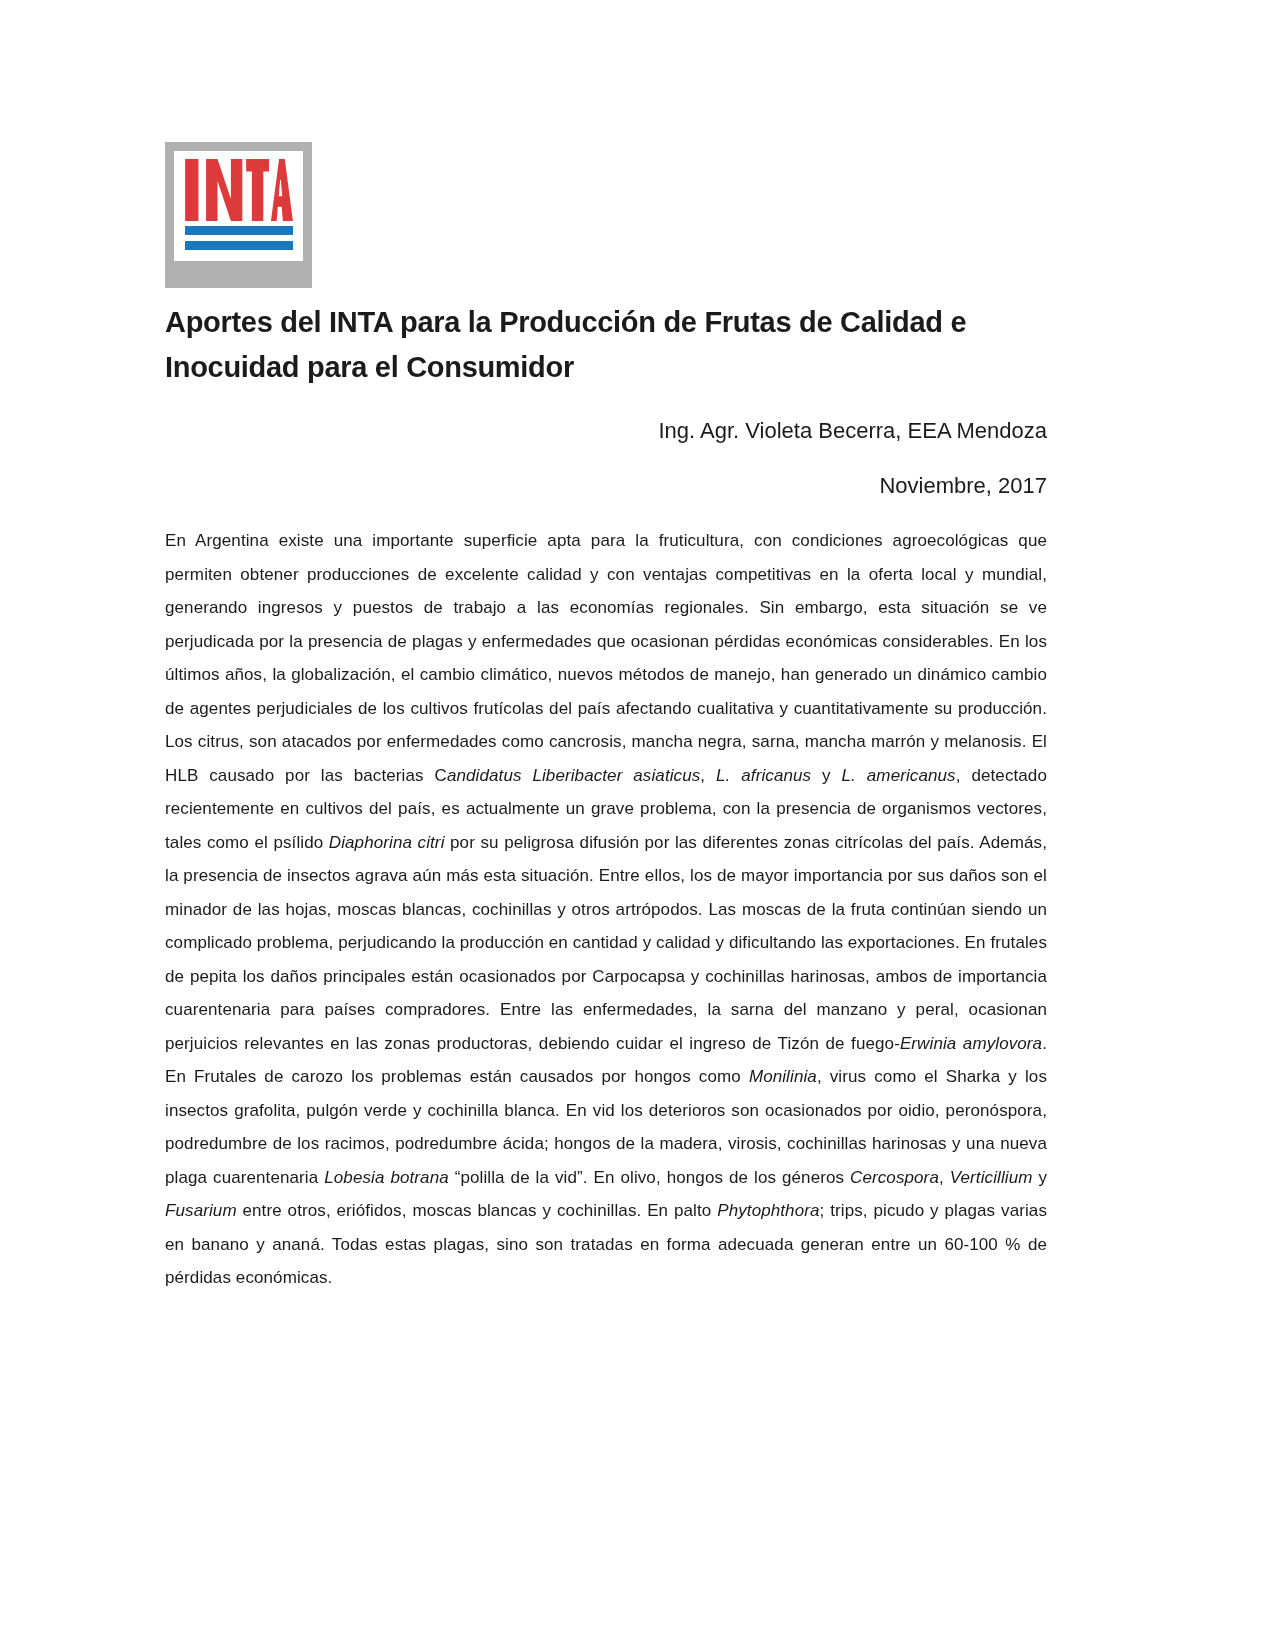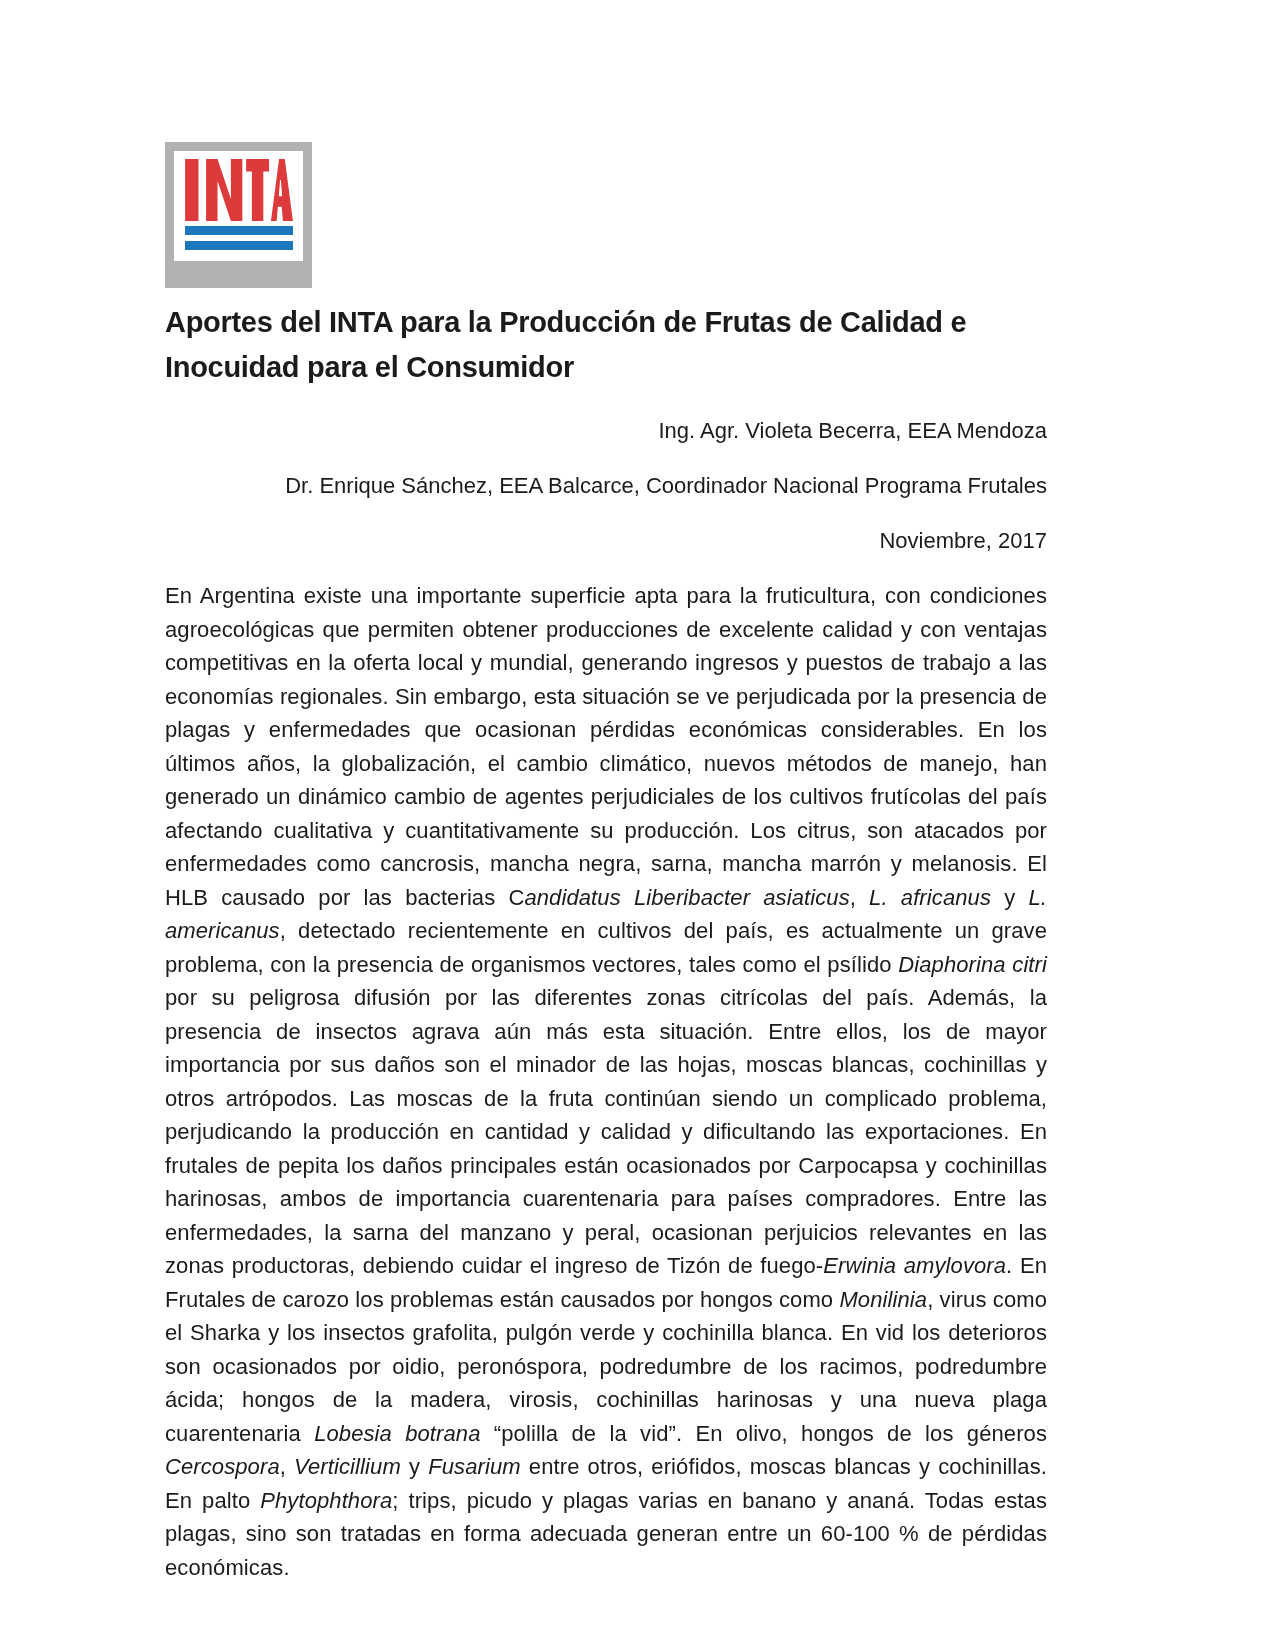--- a/index.html
+++ b/index.html
@@ -51,21 +51,21 @@
     text-align: right;
     font-size: 22px;
     line-height: 33px;
     margin-bottom: 22px;
   }
   .byline.date {
     font-weight: normal;
   }
   
   .body-paragraph {
-    font-size: 22px;
+    font-size: 17px;
     line-height: 33.5px;
     text-align: justify;
     letter-spacing: 0.1px;
   }
   .body-paragraph i { font-style: italic; }
 </style>
 </head>
 <body>
 
 <div class="page">
@@ -88,18 +88,17 @@
       <div class="logo-bars">
         <div class="logo-bar" style="background: rgb(27, 120, 189);"></div>
         <div class="logo-bar" style="background: rgb(27, 120, 189);"></div>
       </div>
     </div>
   </div>
 
   <h1 class="doc-title">Aportes del INTA para la Producción de Frutas de Calidad e Inocuidad para el Consumidor</h1>
 
   <p class="byline">Ing. Agr. Violeta Becerra, EEA Mendoza</p>
-  <p class="byline">Dr. Enrique Sánchez, EEA Balcarce, Coordinador Nacional Programa Frutales</p>
   <p class="byline date">Noviembre, 2017</p>
 
   <p class="body-paragraph"><span>En Argentina existe una importante superficie apta para la fruticultura, con condiciones agroecológicas que permiten obtener producciones de excelente calidad y con ventajas competitivas en la oferta local y mundial, generando ingresos y puestos de trabajo a las economías regionales. Sin embargo, esta situación se ve perjudicada por la presencia de plagas y enfermedades que ocasionan pérdidas económicas considerables. En los últimos años, la globalización, el cambio climático, nuevos métodos de manejo, han generado un dinámico cambio de agentes perjudiciales de los cultivos frutícolas del país afectando cualitativa y cuantitativamente su producción. Los citrus, son atacados por enfermedades como cancrosis, mancha negra, sarna, mancha marrón y melanosis. El HLB causado por las bacterias C</span><i>andidatus Liberibacter asiaticus</i><span>, </span><i>L. africanus</i><span> y </span><i>L. americanus</i><span>, detectado recientemente en cultivos del país, es actualmente un grave problema, con la presencia de organismos vectores, tales como el psílido </span><i>Diaphorina citri</i><span> por su peligrosa difusión por las diferentes zonas citrícolas del país. Además, la presencia de insectos agrava aún más esta situación. Entre ellos, los de mayor importancia por sus daños son el minador de las hojas, moscas blancas, cochinillas y otros artrópodos. Las moscas de la fruta continúan siendo un complicado problema, perjudicando la producción en cantidad y calidad y dificultando las exportaciones. En frutales de pepita los daños principales están ocasionados por Carpocapsa y cochinillas harinosas, ambos de importancia cuarentenaria para países compradores. Entre las enfermedades, la sarna del manzano y peral, ocasionan perjuicios relevantes en las zonas productoras, debiendo cuidar el ingreso de Tizón de fuego-</span><i>Erwinia amylovora</i><span>. En Frutales de carozo los problemas están causados por hongos como </span><i>Monilinia</i><span>, virus como el Sharka y los insectos grafolita, pulgón verde y cochinilla blanca. En vid los deterioros son ocasionados por oidio, peronóspora, podredumbre de los racimos, podredumbre ácida; hongos de la madera, virosis, cochinillas harinosas y una nueva plaga cuarentenaria </span><i>Lobesia botrana</i><span> “polilla de la vid”. En olivo, hongos de los géneros </span><i>Cercospora</i><span>, </span><i>Verticillium</i><span> y </span><i>Fusarium</i><span> entre otros, eriófidos, moscas blancas y cochinillas. En palto </span><i>Phytophthora</i><span>; trips, picudo y plagas varias en banano y ananá. Todas estas plagas, sino son tratadas en forma adecuada generan entre un 60-100 % de pérdidas económicas.</span></p>
 
 </div>
 
 </body></html>

